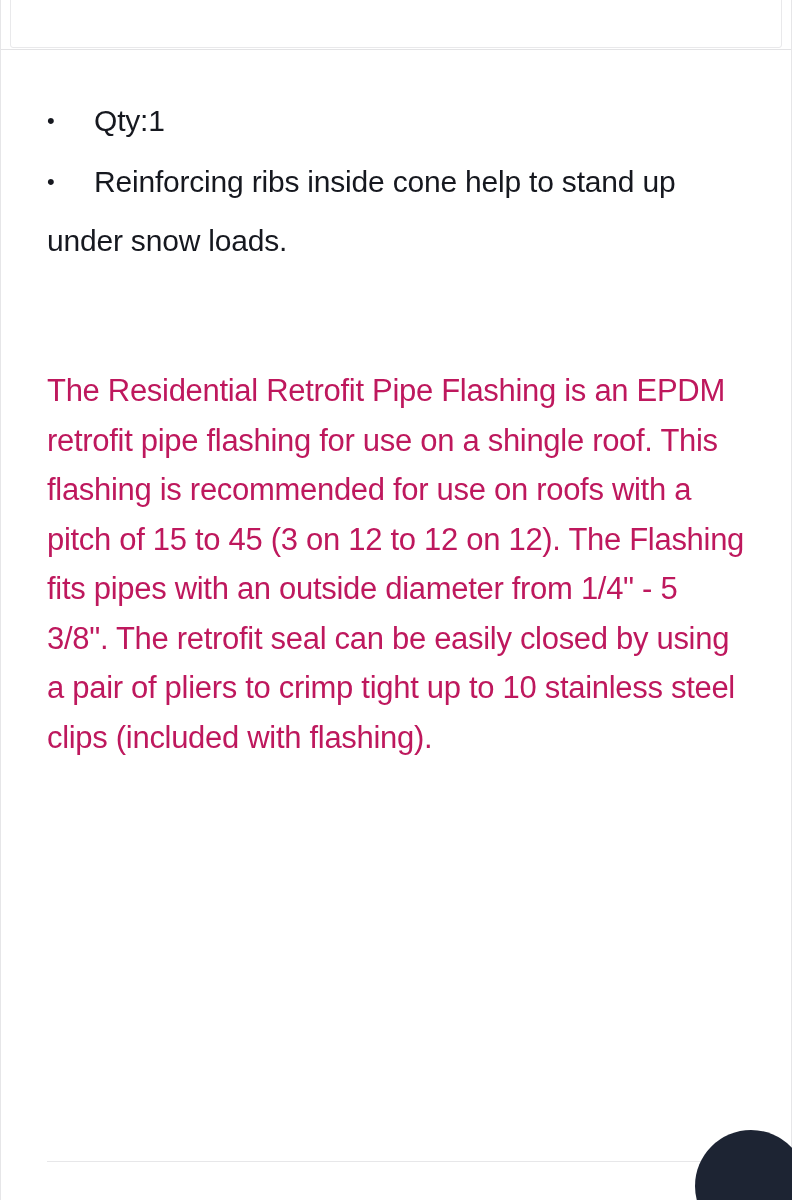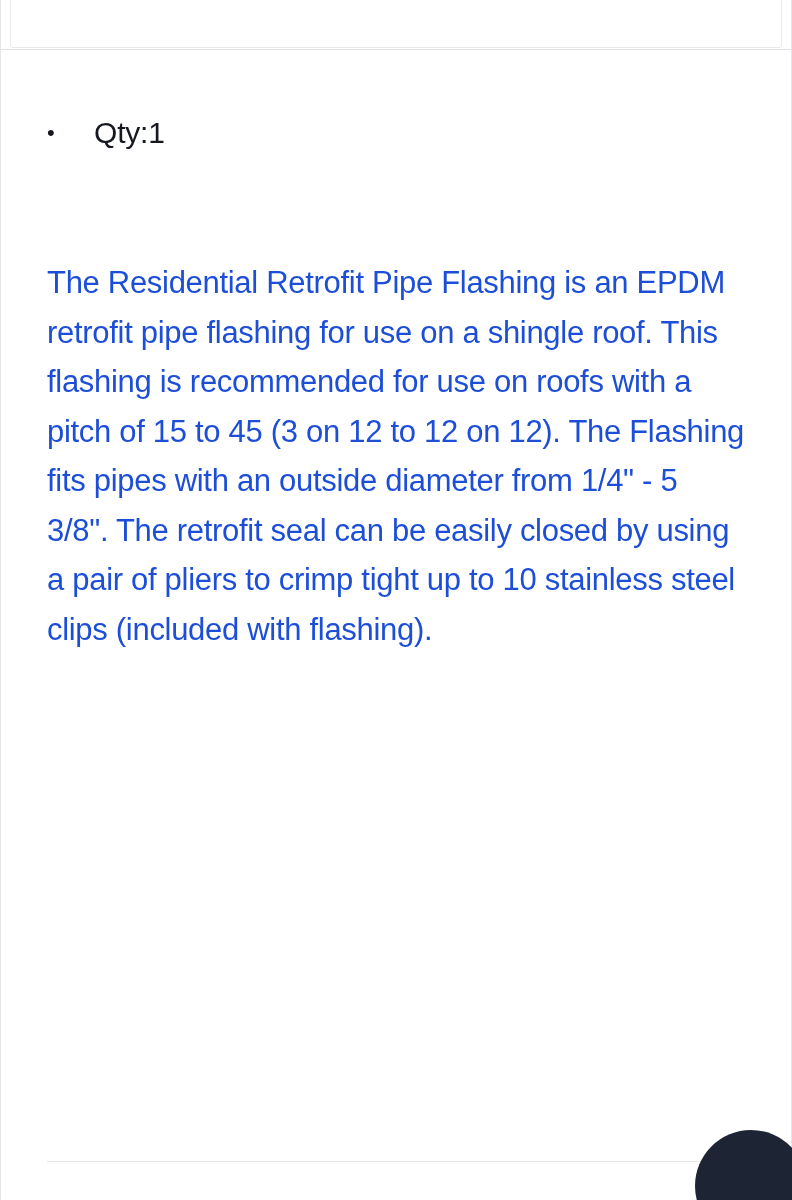--- a/index.html
+++ b/index.html
@@ -48,21 +48,21 @@
     border-radius: 3px;
     background: #ffffff;
   }
 
   .content {
     position: absolute;
     left: 0;
     right: 0;
     top: 51px;
     bottom: 0;
-    padding: 12px 46px;
+    padding: 0 46px;
     box-sizing: border-box;
   }
 
   
   .bullet-list {
     margin: 0;
     padding: 0;
     list-style: none;
     padding-top: 40px;
   }
@@ -89,21 +89,21 @@
   }
 
   
   .para-block {
     margin-top: 96px;
   }
   .para {
     font-size: 31px;
     line-height: 49.5px;
     letter-spacing: -0.3px;
-    color: #1d4ed8;
+    color: #be185d;
     margin: 0;
     max-width: 700px;
   }
 
   .divider {
     position: absolute;
     left: 46px;
     right: 46px;
     bottom: 38px;
     height: 1px;
@@ -129,20 +129,23 @@
   <div class="top-panel">
     <div class="top-panel-inner"></div>
   </div>
 
   <div class="content">
 
     <ul class="bullet-list">
       <li class="bullet-item">
         <span class="dot">•</span><span class="btext">Qty:1</span>
       </li>
+      <li class="bullet-item">
+        <span class="dot">•</span><span class="btext">Reinforcing ribs inside cone help to stand up under snow loads.</span>
+      </li>
     </ul>
 
     <div class="para-block">
       <p class="para">The Residential Retrofit Pipe Flashing is an EPDM retrofit pipe flashing for use on a shingle roof. This flashing is recommended for use on roofs with a pitch of 15 to 45 (3 on 12 to 12 on 12). The Flashing fits pipes with an outside diameter from 1/4" - 5 3/8". The retrofit seal can be easily closed by using a pair of pliers to crimp tight up to 10 stainless steel clips (included with flashing).</p>
     </div>
 
   </div>
 
   <div class="divider"></div>
   <div class="corner-blob"></div>

